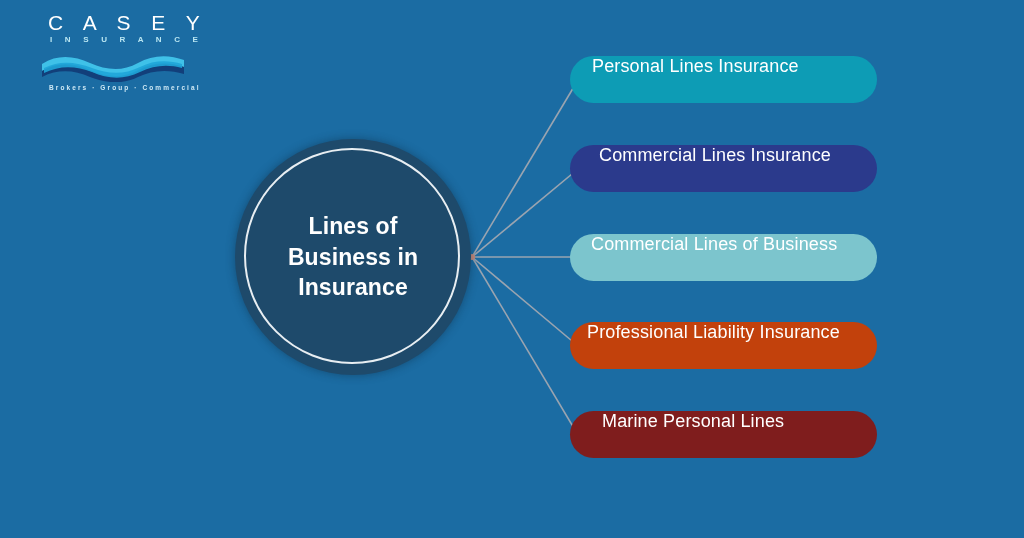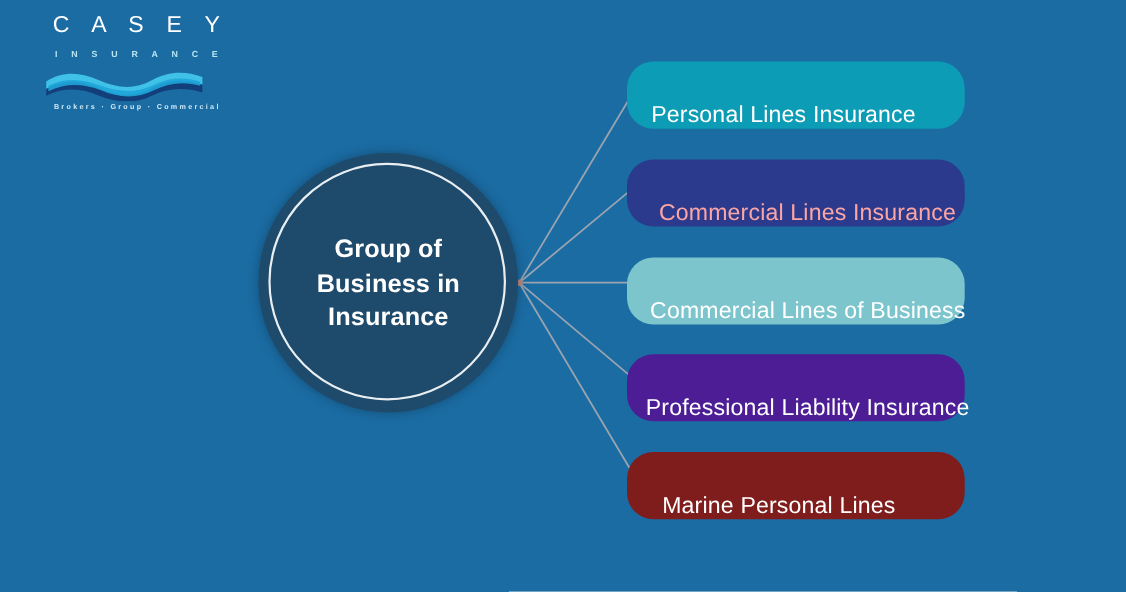--- a/index.html
+++ b/index.html
@@ -33,21 +33,21 @@
     line-height: 1;
     padding-left: 8px;
     white-space: nowrap;
   }
   #logo-insurance {
     color: #b9e6f2;
     font-size: 8px;
     font-weight: 700;
     letter-spacing: 5.2px;
     line-height: 1;
-    margin-top: 13px;
+    margin-top: 3px;
     padding-left: 10px;
     white-space: nowrap;
   }
   #logo-waves {
     margin-top: 6px;
     width: 146px;
     height: 32px;
     display: block;
   }
   #logo-tagline {
@@ -108,29 +108,29 @@
     letter-spacing: 0.1px;
     padding: 0 34px;
     box-sizing: border-box;
   }
 
   
   .pill {
     position: absolute;
     left: 570px;
     width: 307px;
-    height: 61px;
+    height: 47px;
     border-radius: 24px;
     display: flex;
-    align-items: flex-end;
+    align-items: flex-start;
     box-sizing: border-box;
     padding-left: 17px;
     padding-right: 12px;
     color: #ffffff;
-    font-size: 21px;
+    font-size: 18px;
     font-weight: 400;
     letter-spacing: 0.15px;
     white-space: nowrap;
   }
   .pill-0 { top: 56px;  background: #0d9cb5; }
   .pill-1 { top: 145px; background: #2b3a8c; }
   .pill-2 { top: 234px; background: #7cc5cd; }
   .pill-3 { top: 322px; background: #f0cbaf; }
   .pill-4 { top: 411px; background: #17b0e8; }
   .pill-0 .pill-text { padding-left: 5px; }
@@ -162,33 +162,33 @@
       <line x1="472" y1="257" x2="578" y2="257"></line>
       <line x1="472" y1="257" x2="578" y2="346"></line>
       <line x1="472" y1="257" x2="578" y2="435"></line>
     </g>
     <circle cx="472" cy="257" r="3" fill="#c98a7a"></circle>
   </svg>
 
   <div id="center-node" style="background: rgb(30, 74, 107);">
     <div id="center-ring" style="border-color: rgb(232, 238, 242);"></div>
     <div id="center-label">
-      <span>Group of Business in Insurance</span>
+      <span>Lines of Business in Insurance</span>
     </div>
   </div>
 
   <div class="pill pill-0" style="background: rgb(13, 156, 181); color: rgb(255, 255, 255);">
     <span class="pill-text">Personal Lines Insurance</span>
   </div>
-  <div class="pill pill-1" style="background: rgb(43, 58, 140); color: #fca5a5;">
+  <div class="pill pill-1" style="background: rgb(43, 58, 140); color: #ffffff;">
     <span class="pill-text">Commercial Lines Insurance</span>
   </div>
   <div class="pill pill-2" style="background: rgb(124, 197, 205); color: rgb(255, 255, 255);">
     <span class="pill-text">Commercial Lines of Business</span>
   </div>
-  <div class="pill pill-3" style="background: #4c1d95; color: rgb(255, 255, 255);">
+  <div class="pill pill-3" style="background: #c2410c; color: rgb(255, 255, 255);">
     <span class="pill-text">Professional Liability Insurance</span>
   </div>
   <div class="pill pill-4" style="background: #7f1d1d; color: rgb(255, 255, 255);">
     <span class="pill-text">Marine Personal Lines</span>
   </div>
 
 </div>
 
 </body></html>

